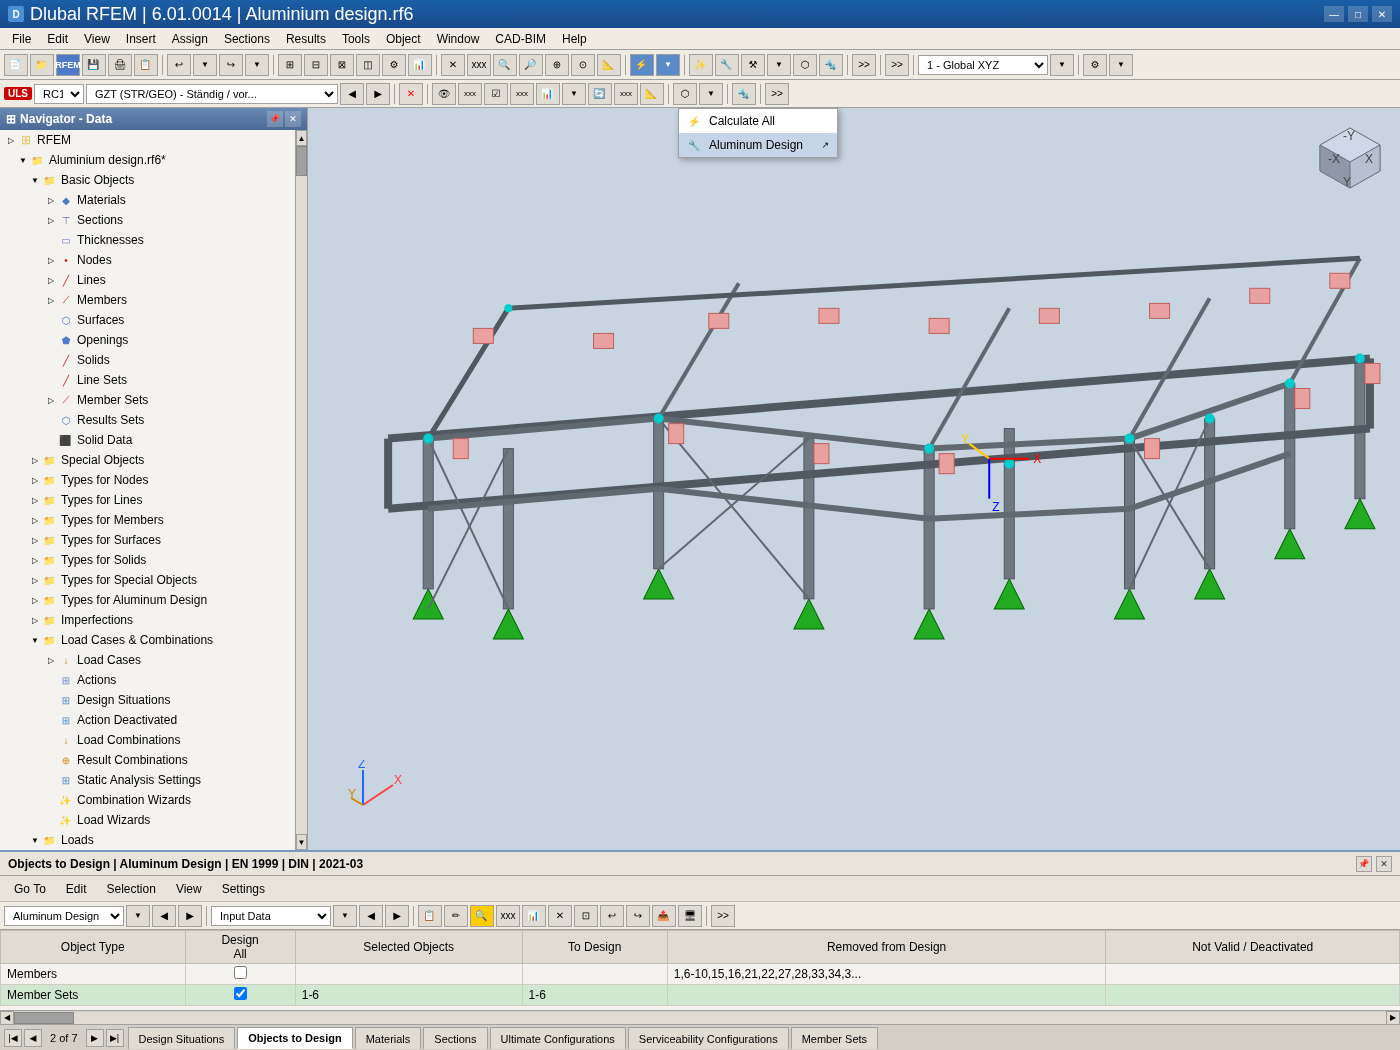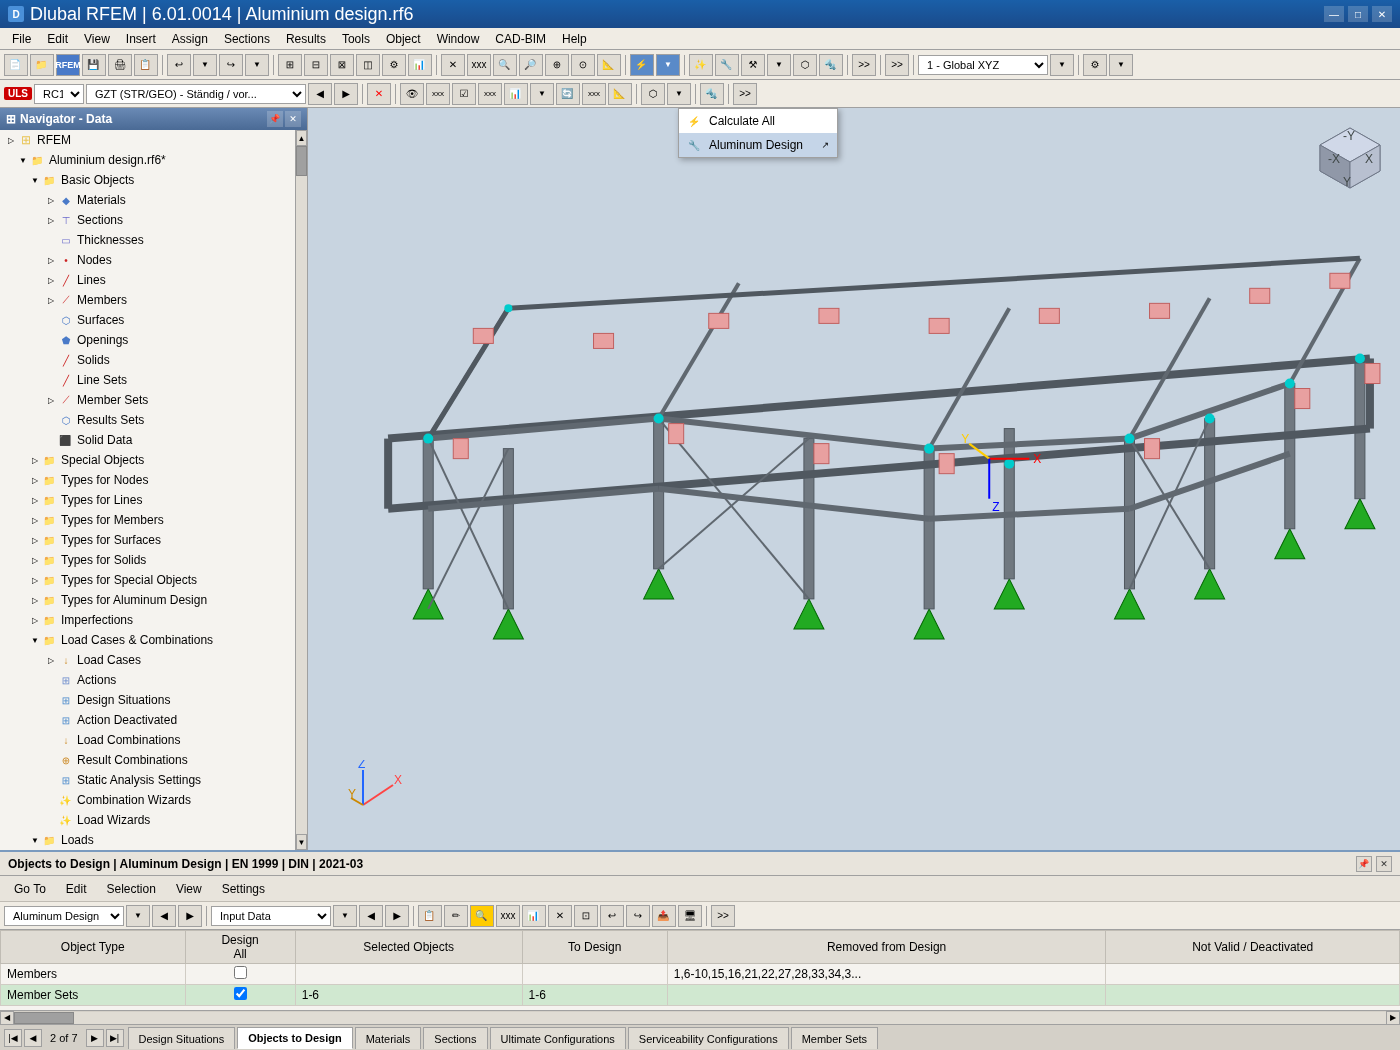--- a/index.html
+++ b/index.html
@@ -384,21 +384,21 @@
   <div class="tb-sep"></div>
   <button class="tb-btn">⚙</button>
   <button class="tb-btn" style="font-size:8px;">▼</button>
 </div>
 
 <div class="toolbar2">
   <span class="badge-uls">ULS</span>
   <select class="tb-combo" style="width:50px;">
     <option>RC1</option>
   </select>
-  <select class="tb-combo" style="width:220px;">
+  <select class="tb-combo" style="width:252px;">
     <option>GZT (STR/GEO) - Ständig / vor...</option>
   </select>
   <button class="tb-btn">◀</button>
   <button class="tb-btn">▶</button>
   <div class="tb-sep"></div>
   <button class="tb-btn" style="color:red;">✕</button>
   <div class="tb-sep"></div>
   <button class="tb-btn">👁</button>
   <button class="tb-btn" style="font-size:8px;">xxx</button>
   <button class="tb-btn">☑</button>

